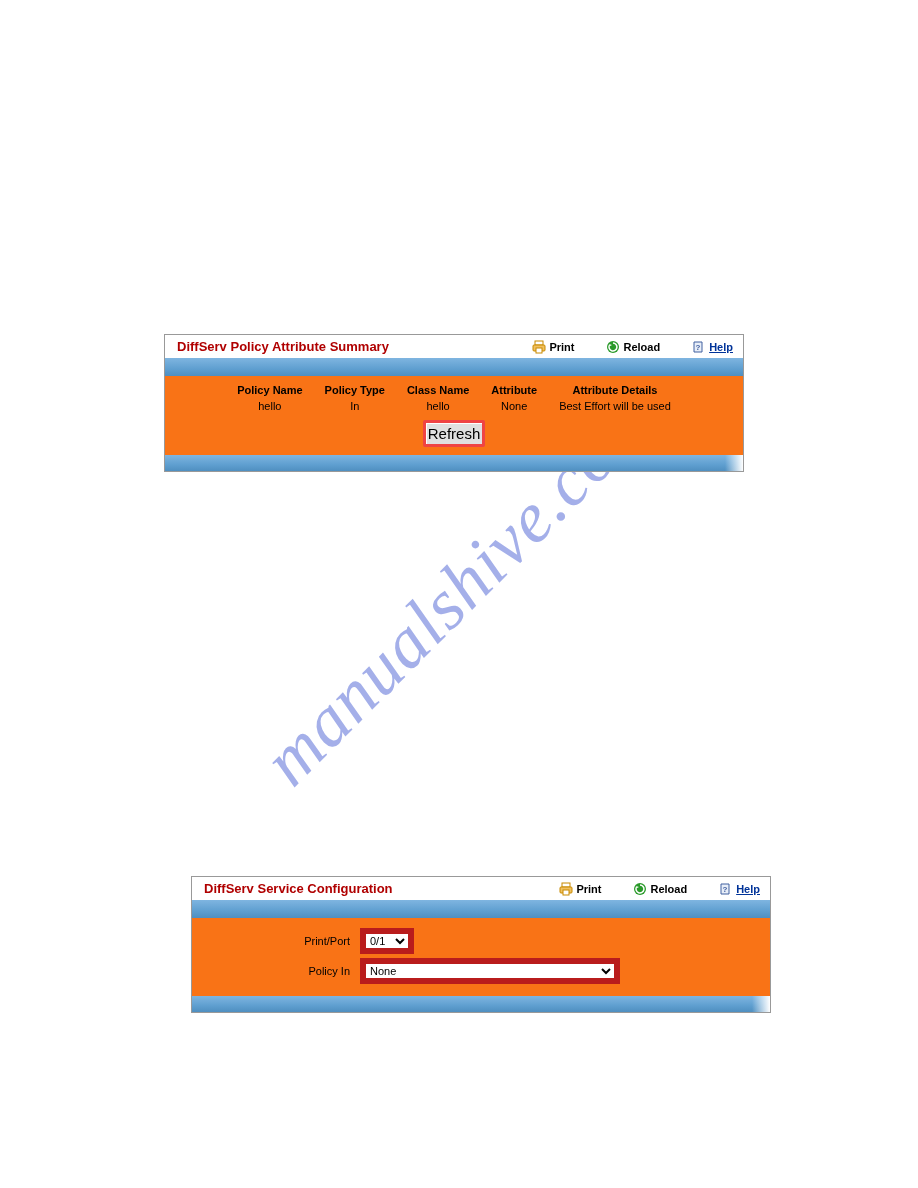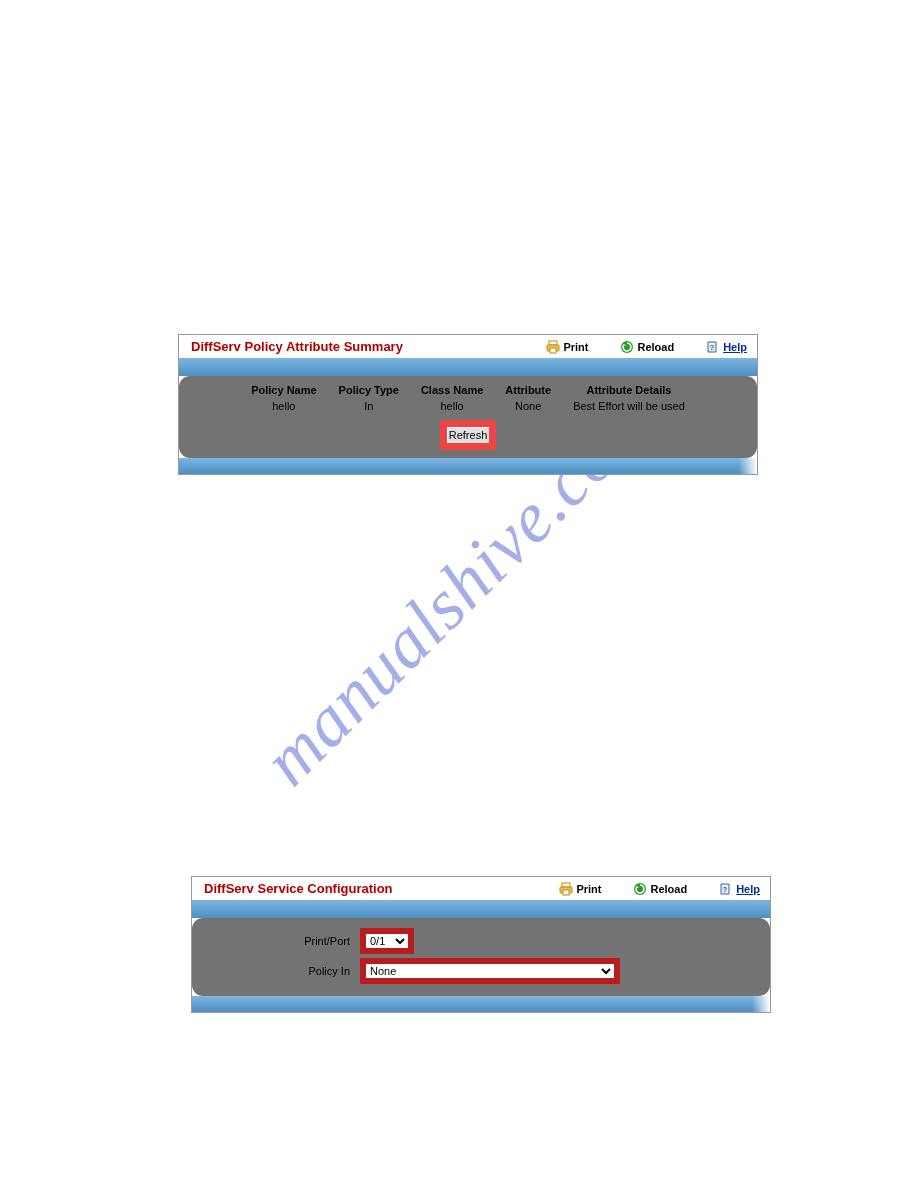--- a/index.html
+++ b/index.html
@@ -60,40 +60,39 @@
     font-weight: bold;
     color: #000;
     cursor: pointer;
   }
   .icon { display: inline-flex; }
   .band {
     height: 18px;
     background: linear-gradient(to bottom, #7fb5e0 0%, #5f9fd0 60%, #4f8fc0 100%);
   }
   .panel-body {
-    background: #737373;
+    background: #f97316;
     padding: 6px 8px 8px 8px;
-    border-radius: 11px;
   }
   .table1 {
     display: grid;
     grid-template-columns: auto auto auto auto auto;
     column-gap: 22px;
     justify-content: center;
     text-align: center;
     font-size: 11px;
     color: #000;
   }
   .table1 .th { font-weight: bold; padding: 2px 0; }
   .table1 .td { padding: 2px 0; }
   .btn {
-    font-size: 11px;
+    font-size: 15px;
     padding: 2px 2px;
     background: #e0e0e0;
-    border: 7px solid #ef4444;
+    border: 3px solid #ef4444;
     border-radius: 2px;
     box-shadow: inset 1px 1px 0 #fff;
     cursor: pointer;
   }
   .btn-row {
     display: flex;
     justify-content: center;
     margin-top: 6px;
   }
   .band-bottom {
@@ -119,21 +118,21 @@
     text-align: right;
     padding-right: 10px;
   }
   select {
     font-size: 11px;
     background: #fff;
     border: 6px solid #b91c1c;
   }
   .sel-short { width: 54px; }
   .sel-long { width: 260px; }
-  #panel1 { top: 334px; margin-left: 14px; }
+  #panel1 { top: 334px; }
   #panel2 { top: 876px; margin-left: 27px; }
 </style>
 </head>
 <body>
 
 <div class="watermark">manualshive.com</div>
 
 <div id="panel1" class="panel">
   <div class="panel-header">
     <div class="panel-title">DiffServ Policy Attribute Summary</div>

